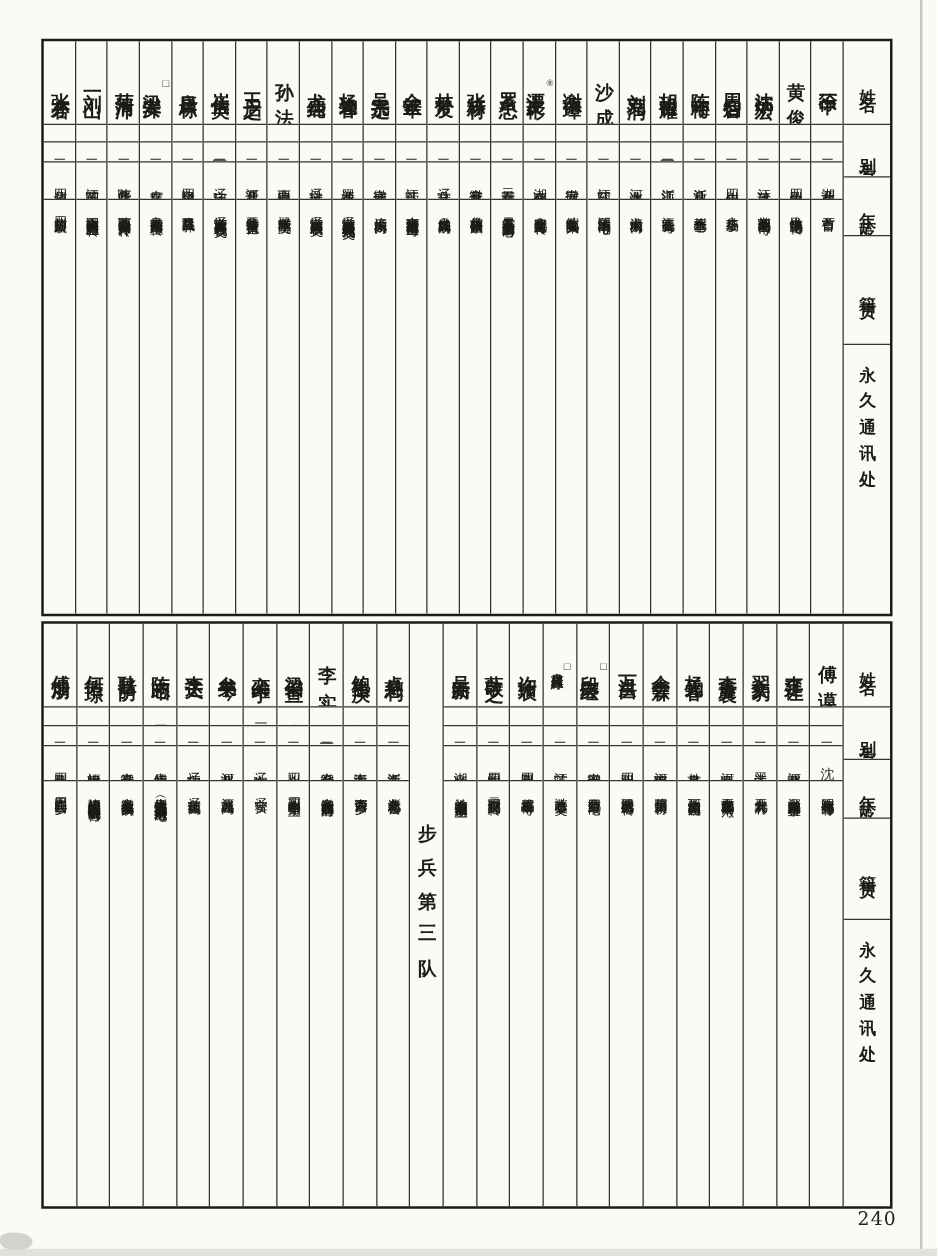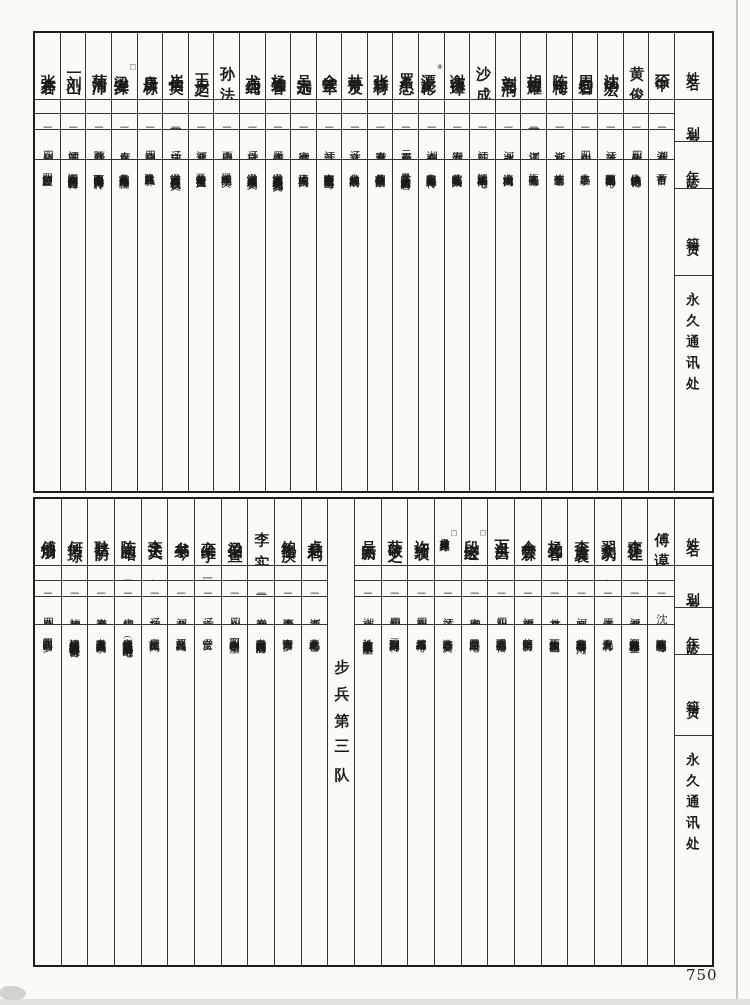--- a/index.html
+++ b/index.html
@@ -999,17 +999,17 @@
         </div>
     <div class="cell native">
           <span class="v nt">四川邑县</span>
         </div>
     <div class="cell addr">
           <span class="v ad">四川巴县园明乡</span>
         </div>
   </div>
 </div>
 
-  <div class="page-number">750</div>
+  <div class="page-number">240</div>
   <div class="scan-edge-right"></div>
   <div class="scan-edge-bottom"></div>
   <div class="scan-blob"></div>
 </div>
 
 </body></html>

